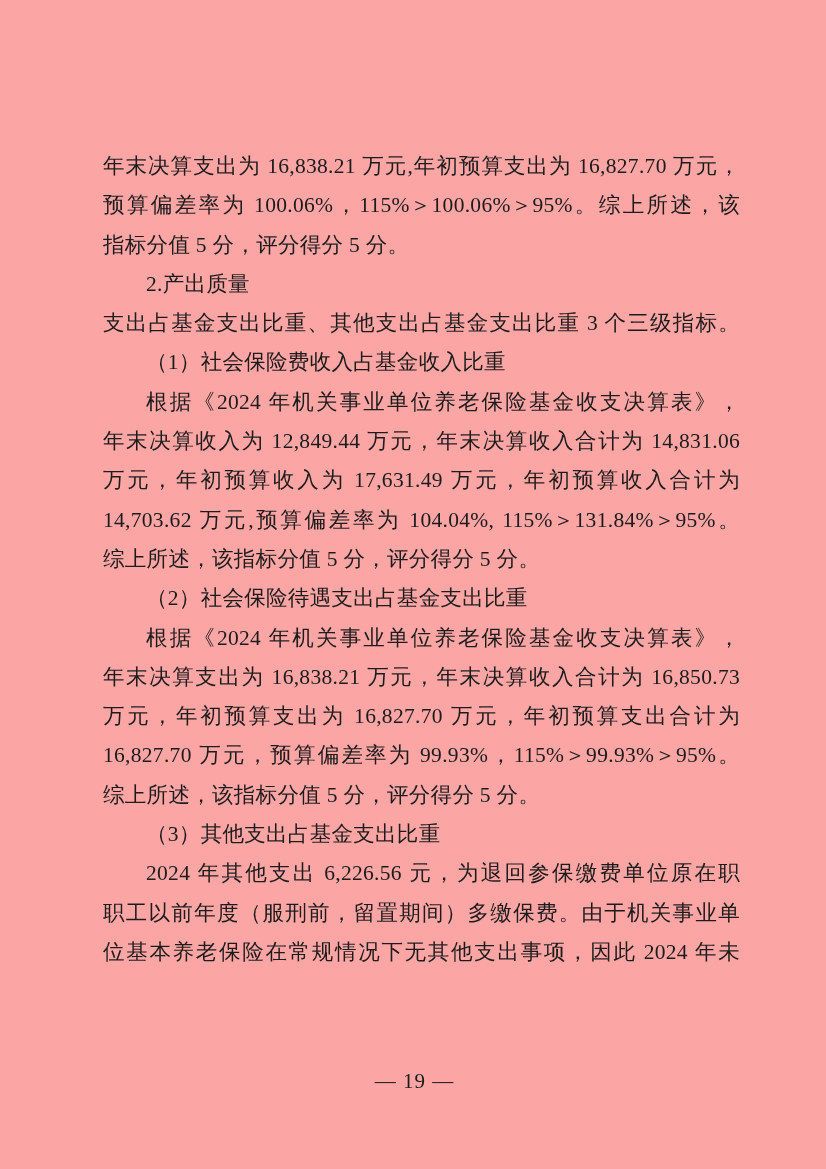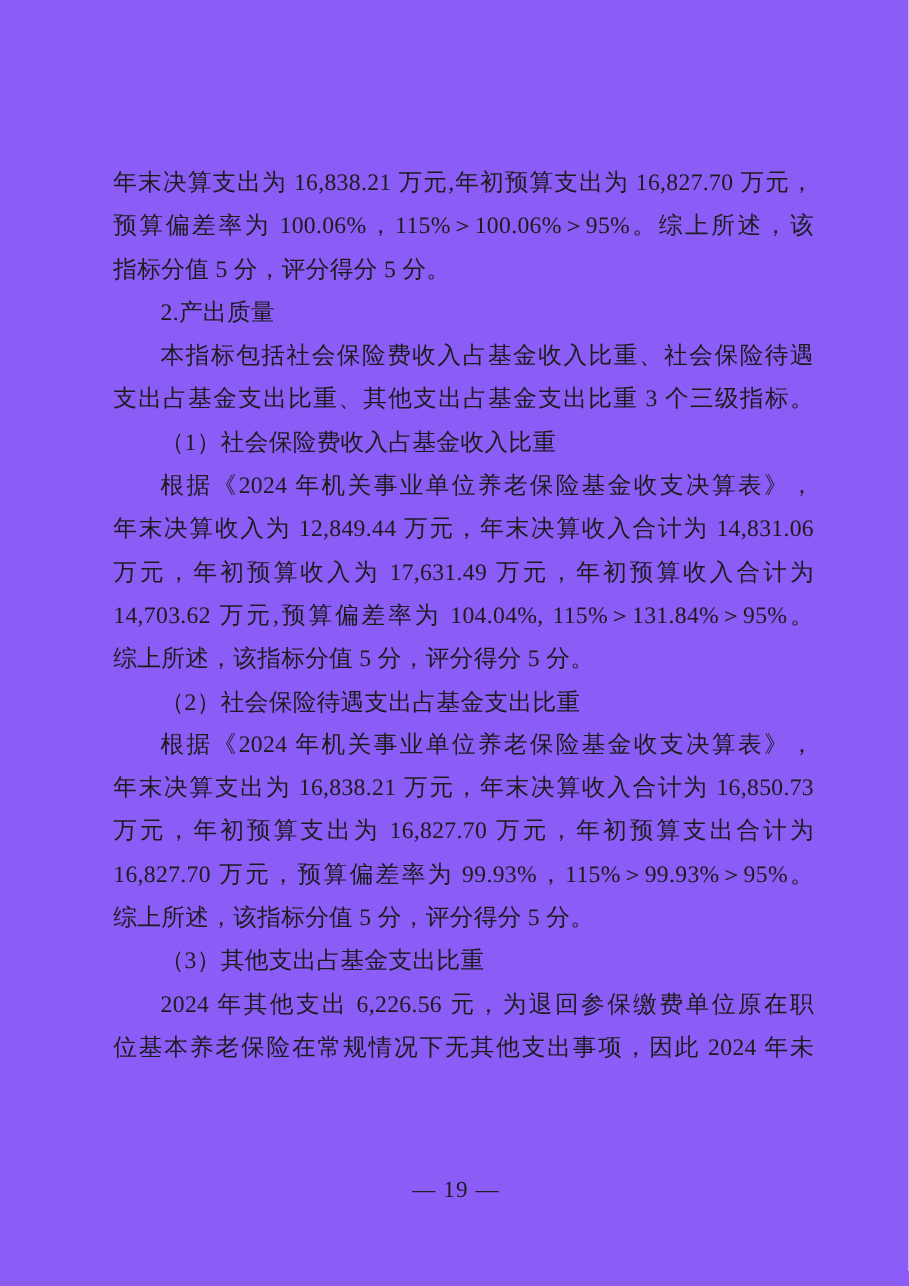--- a/index.html
+++ b/index.html
@@ -1,20 +1,20 @@
 <!DOCTYPE html>
 <html><head>
 <meta charset="utf-8">
 <style>
   html, body { margin: 0; padding: 0; background: #ffffff; }
   .page {
     position: relative;
     width: 826px;
     height: 1169px;
-    background: #8b5cf6;
+    background: #fca5a5;
     font-family: "Liberation Serif", "DejaVu Serif", serif;
     color: #1c1c1c;
     overflow: hidden;
   }
   .content {
     position: absolute;
     left: 103px;
     top: 147px;
     width: 637px;
   }
@@ -48,32 +48,32 @@
 </style>
 </head>
 <body>
 
 <div class="page">
   <div class="content">
     <div class="line fill">年末决算支出为 16,838.21 万元,年初预算支出为 16,827.70 万元，</div>
     <div class="line fill">预算偏差率为 100.06%，115%＞100.06%＞95%。综上所述，该</div>
     <div class="line">指标分值 5 分，评分得分 5 分。</div>
     <div class="line indent">2.产出质量</div>
-    <div class="line indent fill">本指标包括社会保险费收入占基金收入比重、社会保险待遇</div>
     <div class="line fill">支出占基金支出比重、其他支出占基金支出比重 3 个三级指标。</div>
     <div class="line indent">（1）社会保险费收入占基金收入比重</div>
     <div class="line indent fill">根据《2024 年机关事业单位养老保险基金收支决算表》，</div>
     <div class="line fill">年末决算收入为 12,849.44 万元，年末决算收入合计为 14,831.06</div>
     <div class="line fill">万元，年初预算收入为 17,631.49 万元，年初预算收入合计为</div>
     <div class="line fill">14,703.62 万元,预算偏差率为 104.04%, 115%＞131.84%＞95%。</div>
     <div class="line">综上所述，该指标分值 5 分，评分得分 5 分。</div>
     <div class="line indent">（2）社会保险待遇支出占基金支出比重</div>
     <div class="line indent fill">根据《2024 年机关事业单位养老保险基金收支决算表》，</div>
     <div class="line fill">年末决算支出为 16,838.21 万元，年末决算收入合计为 16,850.73</div>
     <div class="line fill">万元，年初预算支出为 16,827.70 万元，年初预算支出合计为</div>
     <div class="line fill">16,827.70 万元，预算偏差率为 99.93%，115%＞99.93%＞95%。</div>
     <div class="line">综上所述，该指标分值 5 分，评分得分 5 分。</div>
     <div class="line indent">（3）其他支出占基金支出比重</div>
     <div class="line indent fill">2024 年其他支出 6,226.56 元，为退回参保缴费单位原在职</div>
+    <div class="line fill">职工以前年度（服刑前，留置期间）多缴保费。由于机关事业单</div>
     <div class="line fill">位基本养老保险在常规情况下无其他支出事项，因此 2024 年未</div>
   </div>
   <div class="page-number">— 19 —</div>
 </div>
 
 </body></html>

